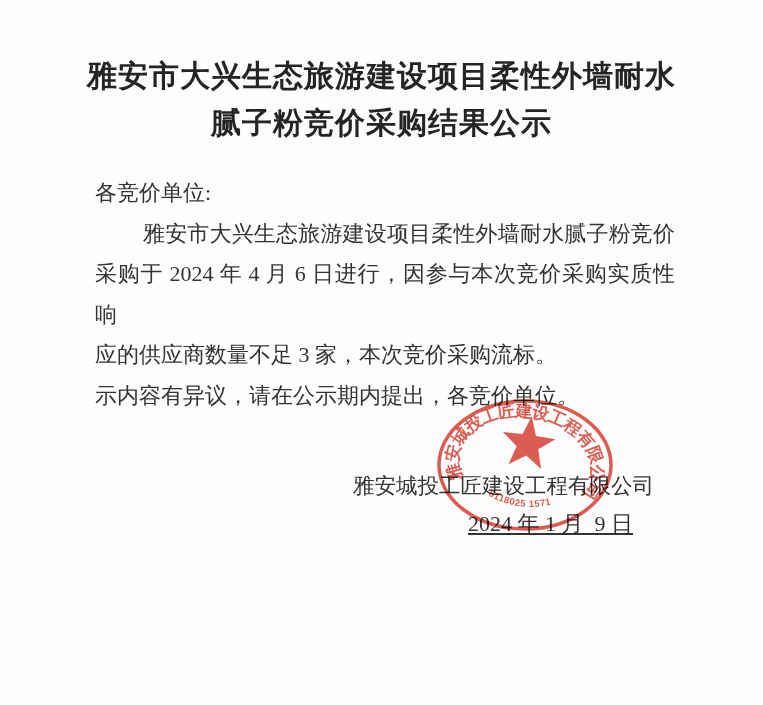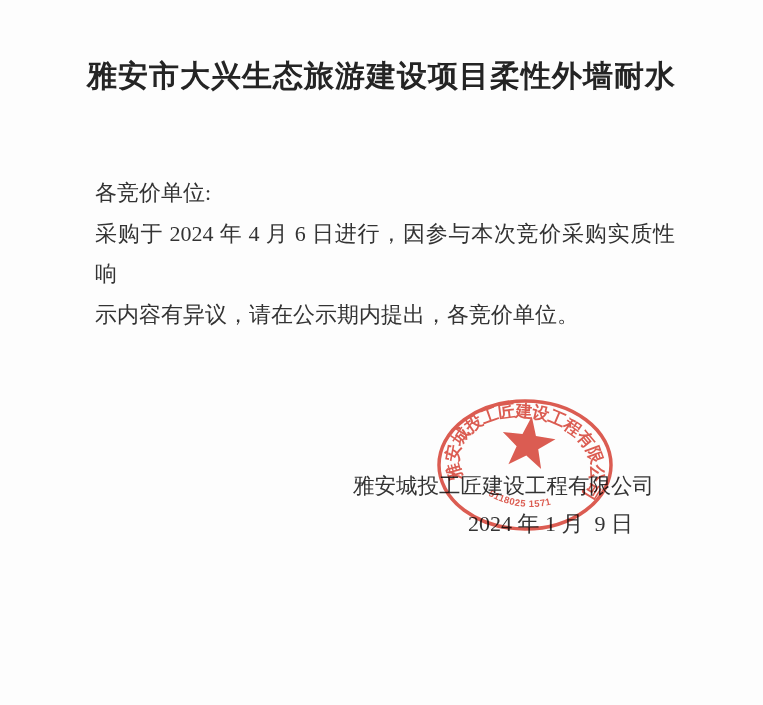--- a/index.html
+++ b/index.html
@@ -51,20 +51,21 @@
     color: #333333;
     line-height: 29px;
   }
   .sig-date {
     position: absolute;
     top: 509px;
     left: 468px;
     font-size: 22px;
     color: #333333;
     white-space: pre;
+    text-decoration: underline;
   }
   .seal {
     position: absolute;
     left: 435px;
     top: 398px;
     width: 180px;
     height: 140px;
     opacity: 0.82;
     mix-blend-mode: multiply;
     pointer-events: none;
@@ -81,25 +82,28 @@
     letter-spacing: 1px;
   }
 </style>
 </head>
 <body>
 
 <div class="page">
 
   <div class="doc-title">
     <div>雅安市大兴生态旅游建设项目柔性外墙耐水</div>
+    <div>腻子粉竞价采购结果公示</div>
   </div>
 
   <div class="body-text">
     <div class="line">各竞价单位:</div>
+    <div class="line just indent">雅安市大兴生态旅游建设项目柔性外墙耐水腻子粉竞价</div>
     <div class="line just">采购于 2024 年 4 月 6 日进行，因参与本次竞价采购实质性响</div>
+    <div class="line">应的供应商数量不足 3 家，本次竞价采购流标。</div>
     <div class="line">示内容有异议，请在公示期内提出，各竞价单位。</div>
   </div>
 
   <div class="signature">雅安城投工匠建设工程有限公司</div>
   <div class="sig-date">2024 年 1 月  9 日</div>
 
   <svg class="seal" viewBox="0 0 180 140" xmlns="http://www.w3.org/2000/svg" aria-hidden="true">
     <ellipse cx="90" cy="67" rx="86" ry="64" fill="none" stroke-width="3.5" stroke="#d6392b"></ellipse>
     <g transform="rotate(8 90 67)">
       <path id="sealRingPath" d="M 29.3 87.3 A 67 48 0 1 1 150.7 87.3" fill="none"></path>

